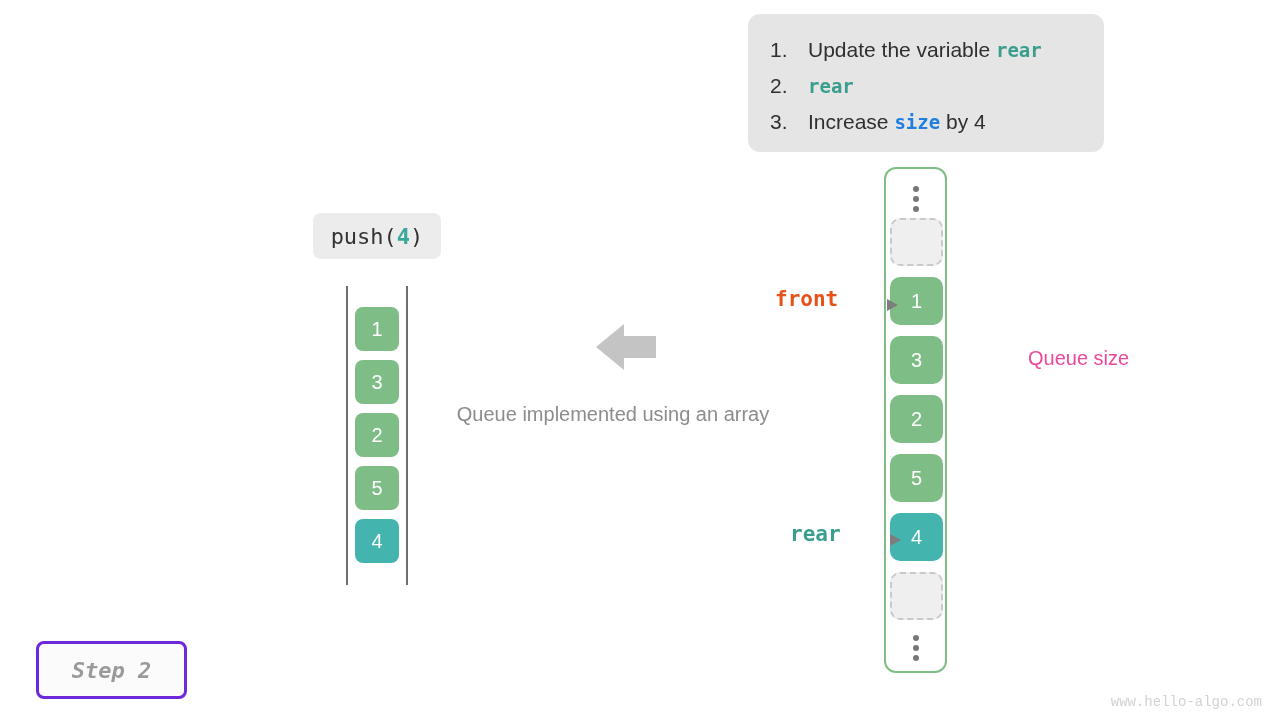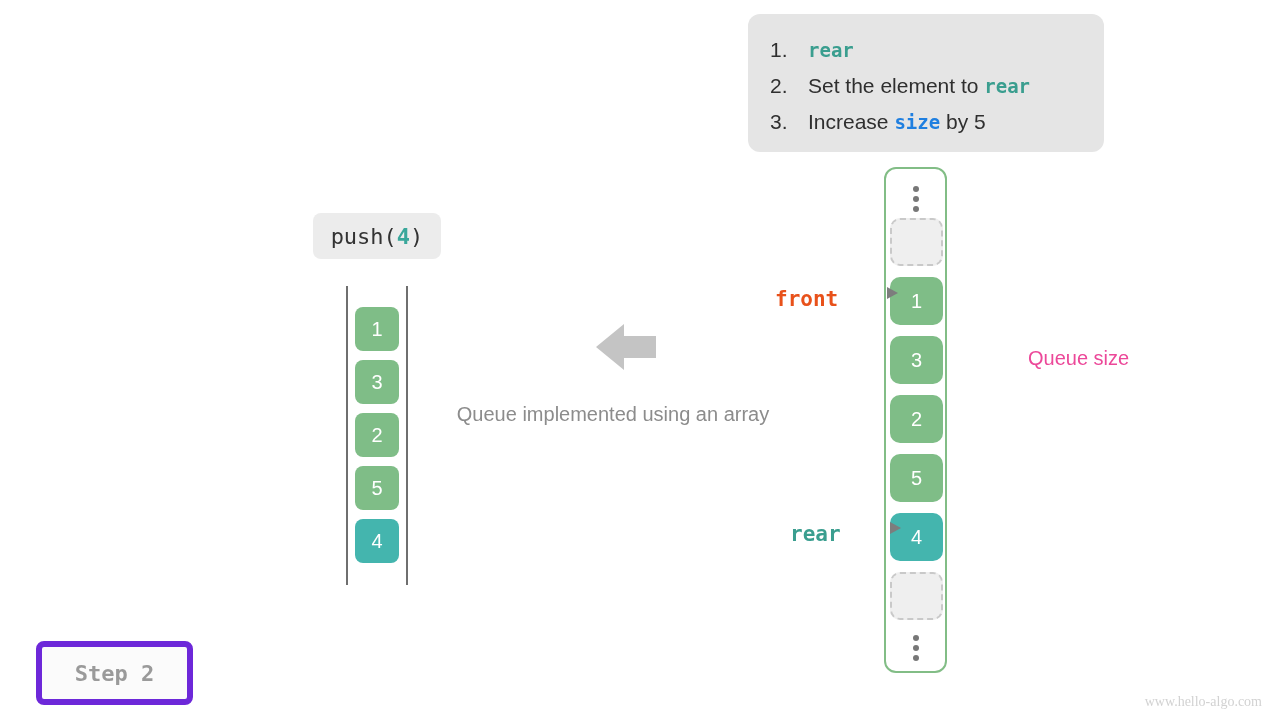--- a/index.html
+++ b/index.html
@@ -168,21 +168,21 @@
   }
   .q-empty {
     background: #efefef;
     border: 2px dashed #c9c9c9;
   }
 
   
   .ptr {
     position: absolute;
     display: flex;
-    align-items: flex-start;
+    align-items: flex-end;
     font-family: "DejaVu Sans Mono", "Liberation Mono", monospace;
     font-weight: bold;
     font-size: 21px;
     gap: 40px;
   }
   #front-pointer { left: 775px; top: 287px; color: #e8511a; }
   #rear-pointer  { left: 790px; top: 522px; color: #3a9e8f; }
   .ptr-arrow {
     margin-left: 9px;
     width: 0; height: 0;
@@ -211,63 +211,64 @@
   }
   #queue-size-value .varname { color: #1f7fe0; font-weight: bold; }
 
   
   #step-badge {
     position: absolute;
     left: 36px;
     top: 641px;
     width: 145px;
     height: 52px;
-    border: 6px solid #6d28d9;
+    border: 3px solid #6d28d9;
     border-radius: 8px;
     background: #fbfbfb;
     display: flex;
     align-items: center;
     justify-content: center;
     font-family: "DejaVu Sans Mono", "Liberation Mono", monospace;
     font-weight: bold;
     font-size: 22px;
     color: #9a9a9a;
     white-space: pre;
+    font-style: italic;
   }
 
   
   #watermark {
     position: absolute;
     right: 18px;
     bottom: 10px;
-    font-family: Liberation Serif, serif;
+    font-family: Liberation Mono, monospace;
     font-size: 14px;
     color: #d2d2d2;
   }
 </style>
 </head>
 <body>
 
 <div id="instruction-card">
   <div class="instr-row">
     <span class="instr-num">1.</span>
+    <span class="instr-text">Update the variable </span>
     <span class="mono c-teal">rear</span>
     <span class="instr-text"></span>
   </div>
   <div class="instr-row">
     <span class="instr-num">2.</span>
-    <span class="instr-text">Set the element to </span>
     <span class="mono c-teal">rear</span>
     <span class="instr-text"></span>
   </div>
   <div class="instr-row">
     <span class="instr-num">3.</span>
     <span class="instr-text">Increase </span>
     <span class="mono c-blue">size</span>
-    <span class="instr-text"> by 5</span>
+    <span class="instr-text"> by 4</span>
   </div>
 </div>
 
 <div id="push-label">
   <span>push(</span>
     <span class="num">4</span>
     <span>)</span>
 </div>
 
 <div id="left-array">

